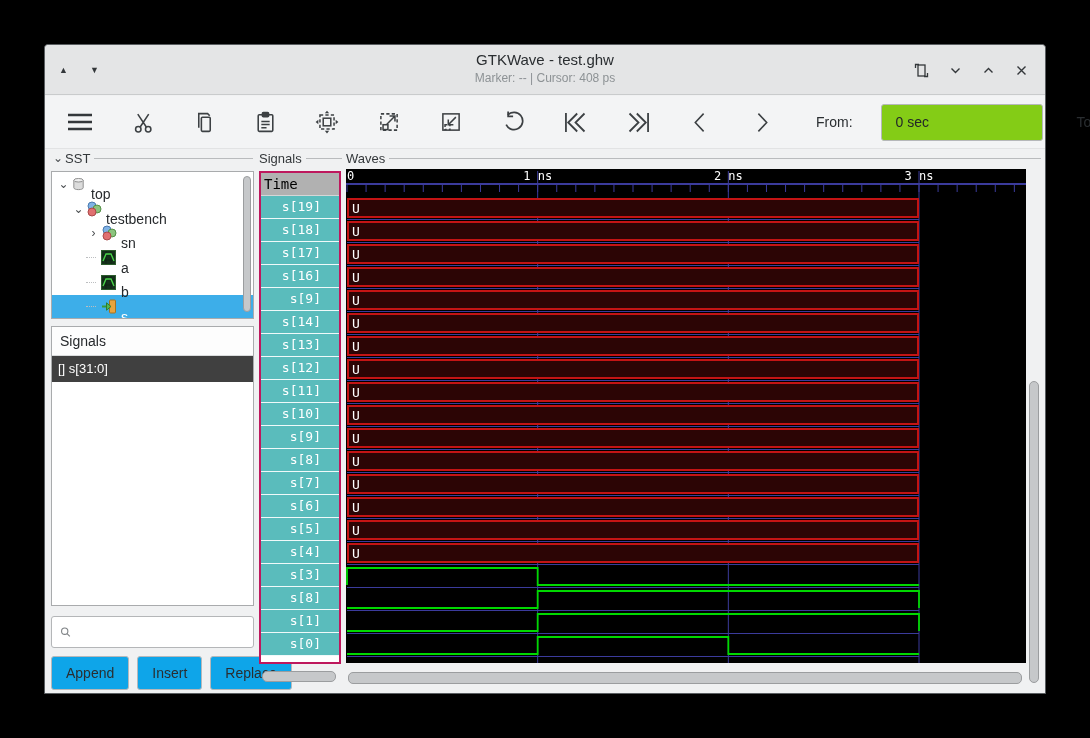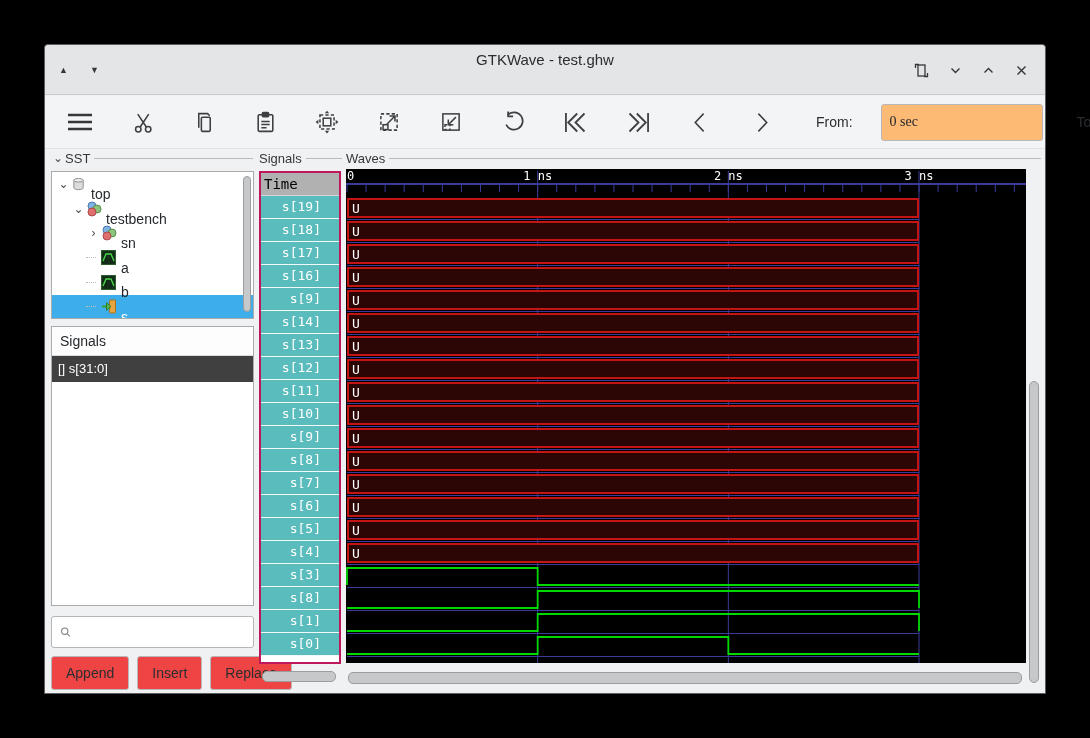--- a/index.html
+++ b/index.html
@@ -18,22 +18,22 @@
   .tb-sub { font-size:12px; color:#8d9295; margin-top:3px; }
   .tb-right { position:absolute; right:16px; top:0; height:50px; display:flex; align-items:center; gap:18px; }
   .tb-right svg { display:block; }
 
   
   .toolbar { position:absolute; left:0; top:51px; width:100%; height:53px; background:#f3f4f5;
              display:flex; align-items:center; padding:0 12px; border-bottom:1px solid #e2e3e4;gap:20px; }
   .tool-btn { width:28px; height:28px; margin:0 8px; display:flex; align-items:center; justify-content:center; }
   .tool-btn svg { display:block; }
   .field-label { font-size:14px; color:#2a2e31; margin:0 8px 0 14px; }
-  .tb-input { width:162px; height:37px; border:1px solid #b6b8ba; border-radius:3px; background:#fdba74;
-              font-size:14px; color:#232629; padding:0 8px; font-family:Liberation Serif, serif; }
+  .tb-input { width:162px; height:37px; border:1px solid #b6b8ba; border-radius:3px; background:#84cc16;
+              font-size:14px; color:#232629; padding:0 14px; font-family:Liberation Sans, sans-serif; }
 
   
   .caption { position:absolute; display:flex; align-items:center; font-size:13px; color:#33373a; }
   .caption .cap-line { flex:1; border-top:1px solid #b9bbbd; margin-left:4px; margin-top:1px; }
   .caption .exp { font-size:12px; margin-right:2px; color:#4a4e51; }
 
   .sst-caption { left:8px; top:104px; width:200px; height:18px; }
   .tree-box { position:absolute; left:6px; top:126px; width:203px; height:148px;
               background:#fff; border:1px solid #a9abad; overflow:hidden; }
   .tree-row { height:24.5px; display:flex; align-items:center; font-size:14px; color:#26292c; padding-left:4px; }
@@ -51,21 +51,21 @@
   .sig-header { height:29px; line-height:29px; padding-left:8px; font-size:14px; color:#26292c;
                 border-bottom:1px solid #dadcdd; background:#fdfdfd; }
   .sig-item { height:26px; line-height:26px; padding-left:6px; font-size:13px; }
   .sig-item.sel { background:#404040; color:#fff; }
 
   .search-box { position:absolute; left:6px; top:571px; width:203px; height:32px; background:#fff;
                 border:1px solid #b4b6b8; border-radius:3px; display:flex; align-items:center; padding-left:8px; }
   .search-box input { border:none; outline:none; flex:1; height:100%; font-size:13px; background:transparent; margin-left:6px; }
 
   .btn-row { position:absolute; left:6px; top:611px; width:246px; height:34px; display:flex; gap:8px; }
-  .btn { height:34px; padding:0 14px; background:#ef4444; border:1px solid #b6b8ba; border-radius:3px;
+  .btn { height:34px; padding:0 14px; background:#0ea5e9; border:1px solid #b6b8ba; border-radius:3px;
          font-size:14px; color:#2a2e31; font-family:"Liberation Sans",sans-serif; }
 
   
   .names-caption { left:214px; top:104px; width:83px; height:18px; }
   .names-box { position:absolute; left:214px; top:126px; width:82px; height:493px;
                background:#fff; border:2px solid #be185d; }
   .time-header { height:23px; background:#b1b1b1; color:#000; font-family:"DejaVu Sans Mono",monospace;
                  font-size:14px; line-height:22px; padding-left:3px; border-bottom:1px solid #d6d6d6; }
   .name-row { height:23px; background:#5abcbc; color:#fff; font-family:"DejaVu Sans Mono",monospace;
               font-size:13px; line-height:22px; text-align:right; padding-right:18px;
@@ -86,20 +86,21 @@
 
 <div class="window">
 
   <div class="titlebar">
     <div class="tb-left">
       <span class="tri">▲</span>
       <span class="tri">▼</span>
     </div>
     <div class="tb-center">
       <div class="tb-title">GTKWave - test.ghw</div>
+      <div class="tb-sub">Marker: --  |  Cursor: 408 ps</div>
     </div>
     <div class="tb-right">
       <span>
           <svg width="17" height="17" viewBox="0 0 17 17" fill="none" stroke="#33373a" stroke-width="1.3">
             <rect x="5" y="3" width="7" height="11"></rect>
             <path d="M2.5 6 v-3.5 h3.5 M14.5 11 v3.5 h-3.5"></path>
           </svg>
         </span>
       <span>
           <svg width="15" height="15" viewBox="0 0 15 15" fill="none" stroke="#33373a" stroke-width="1.4">

